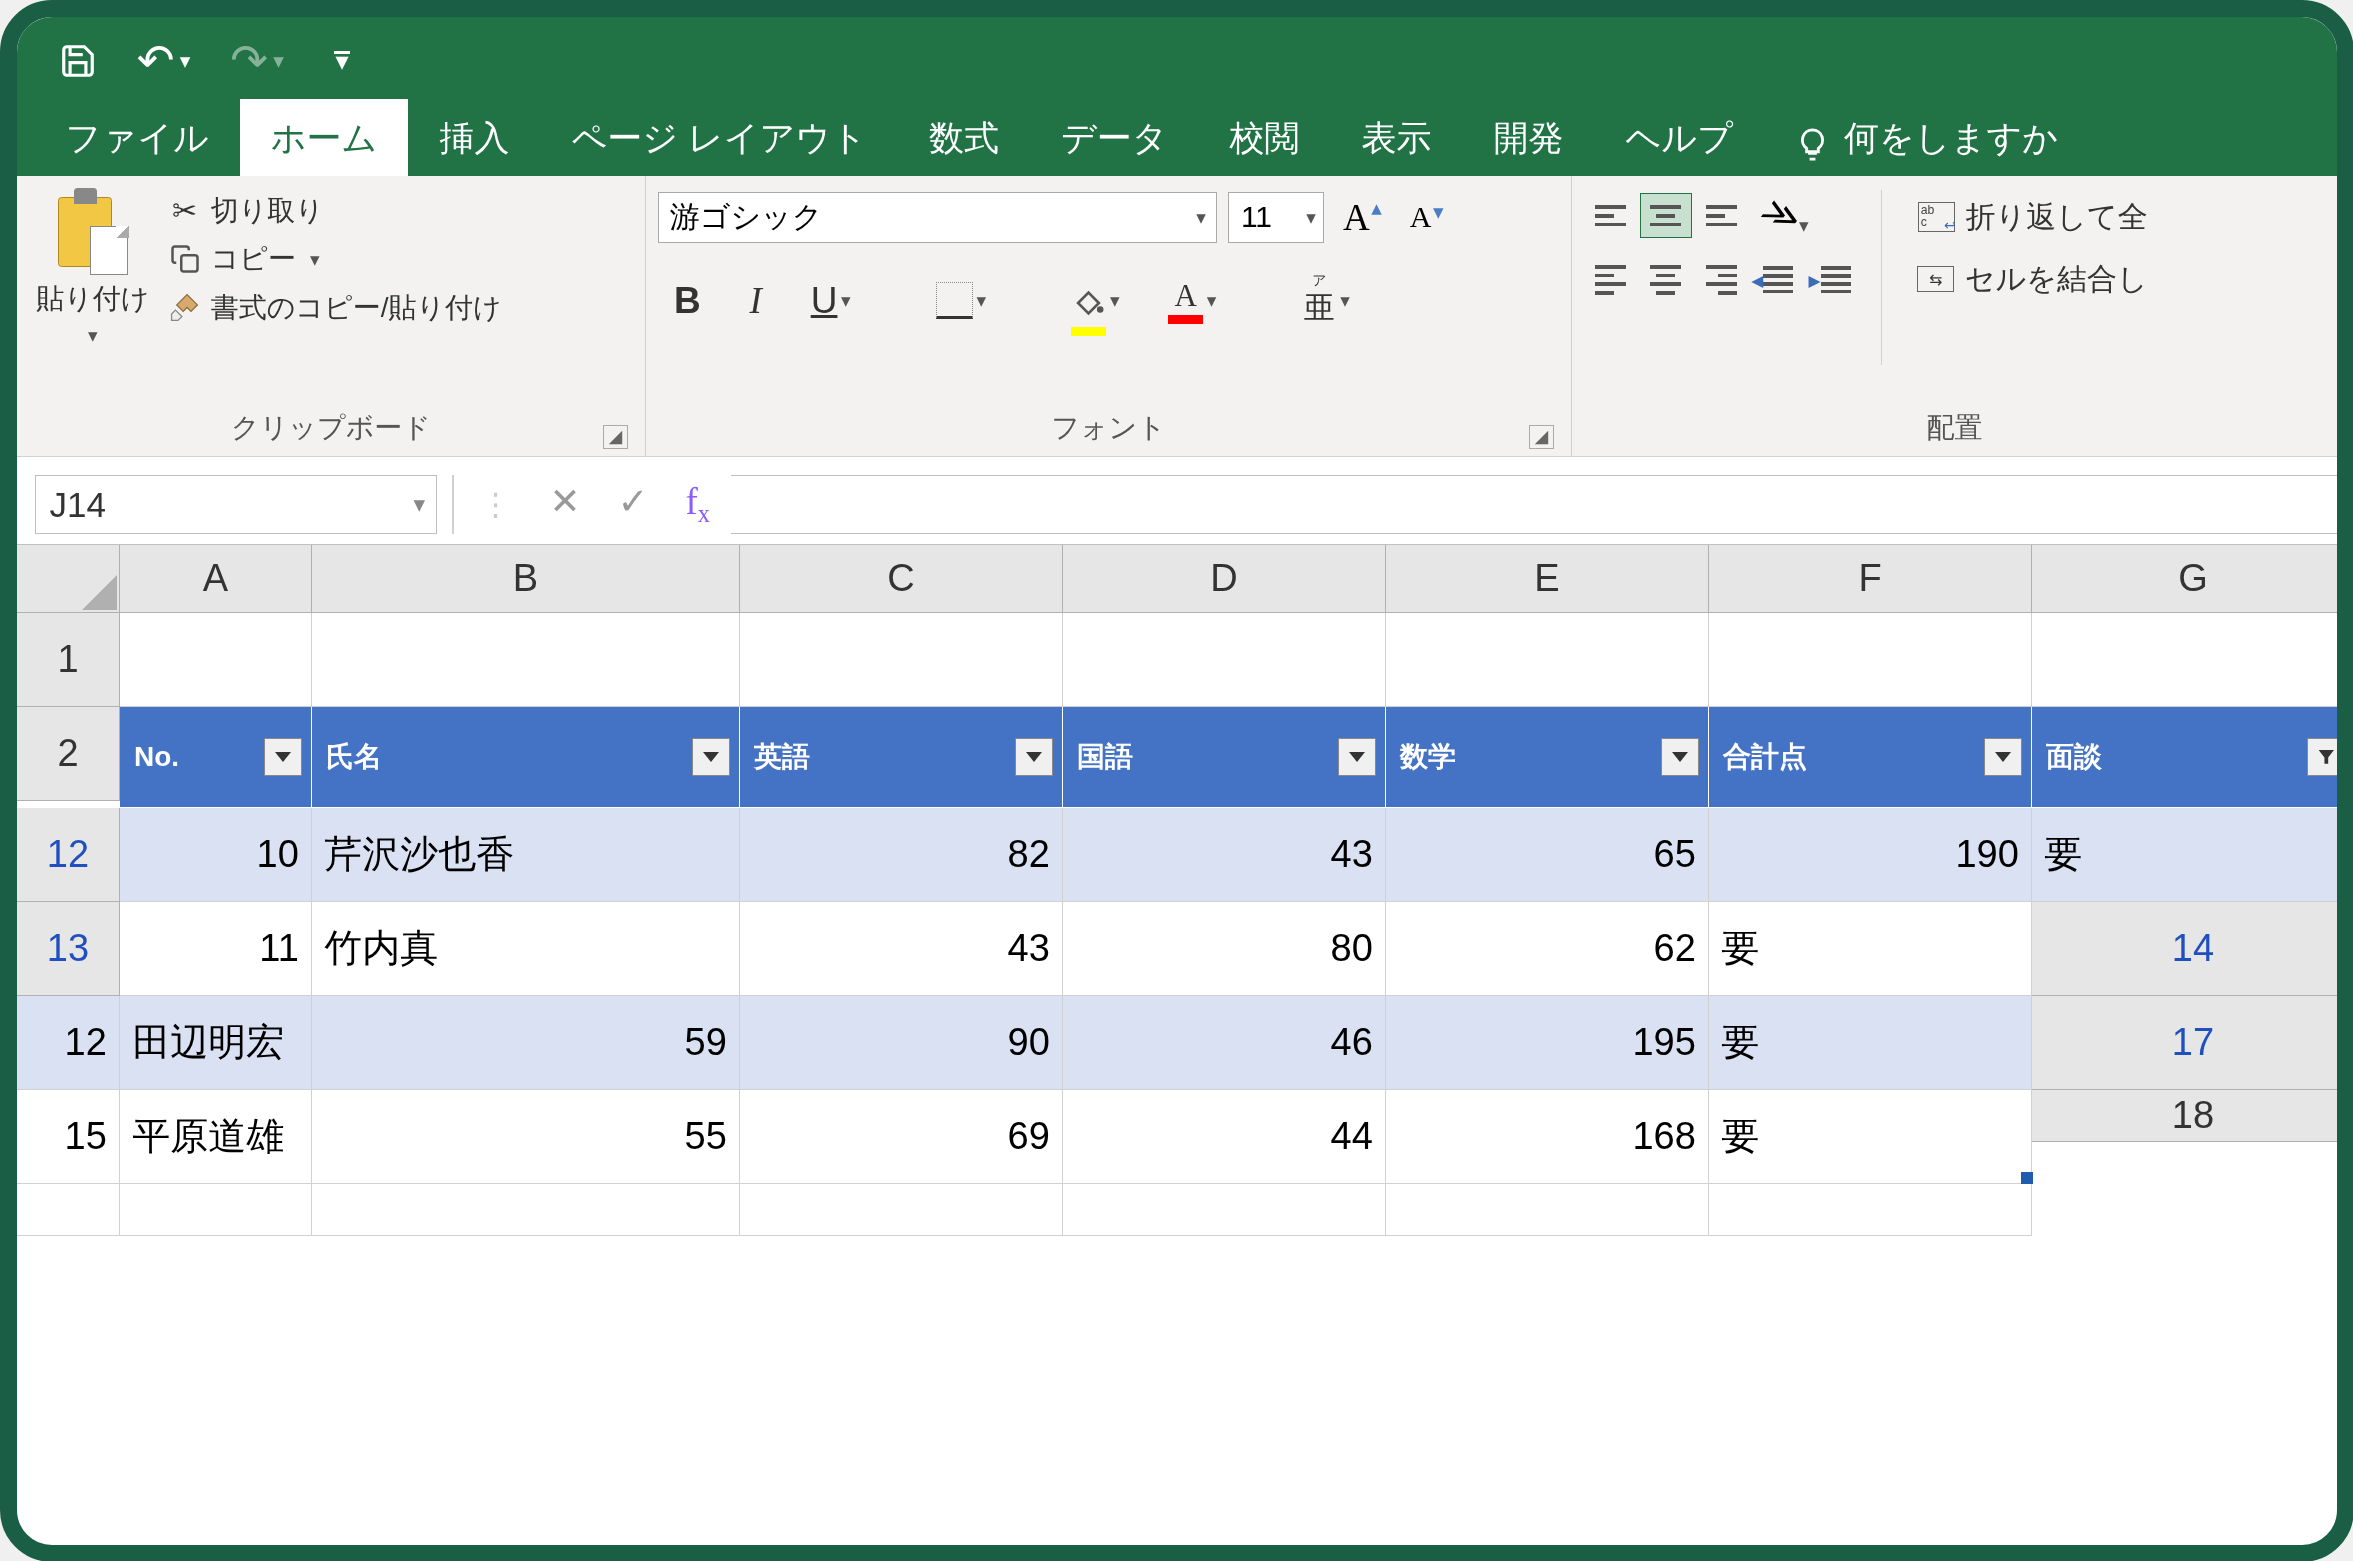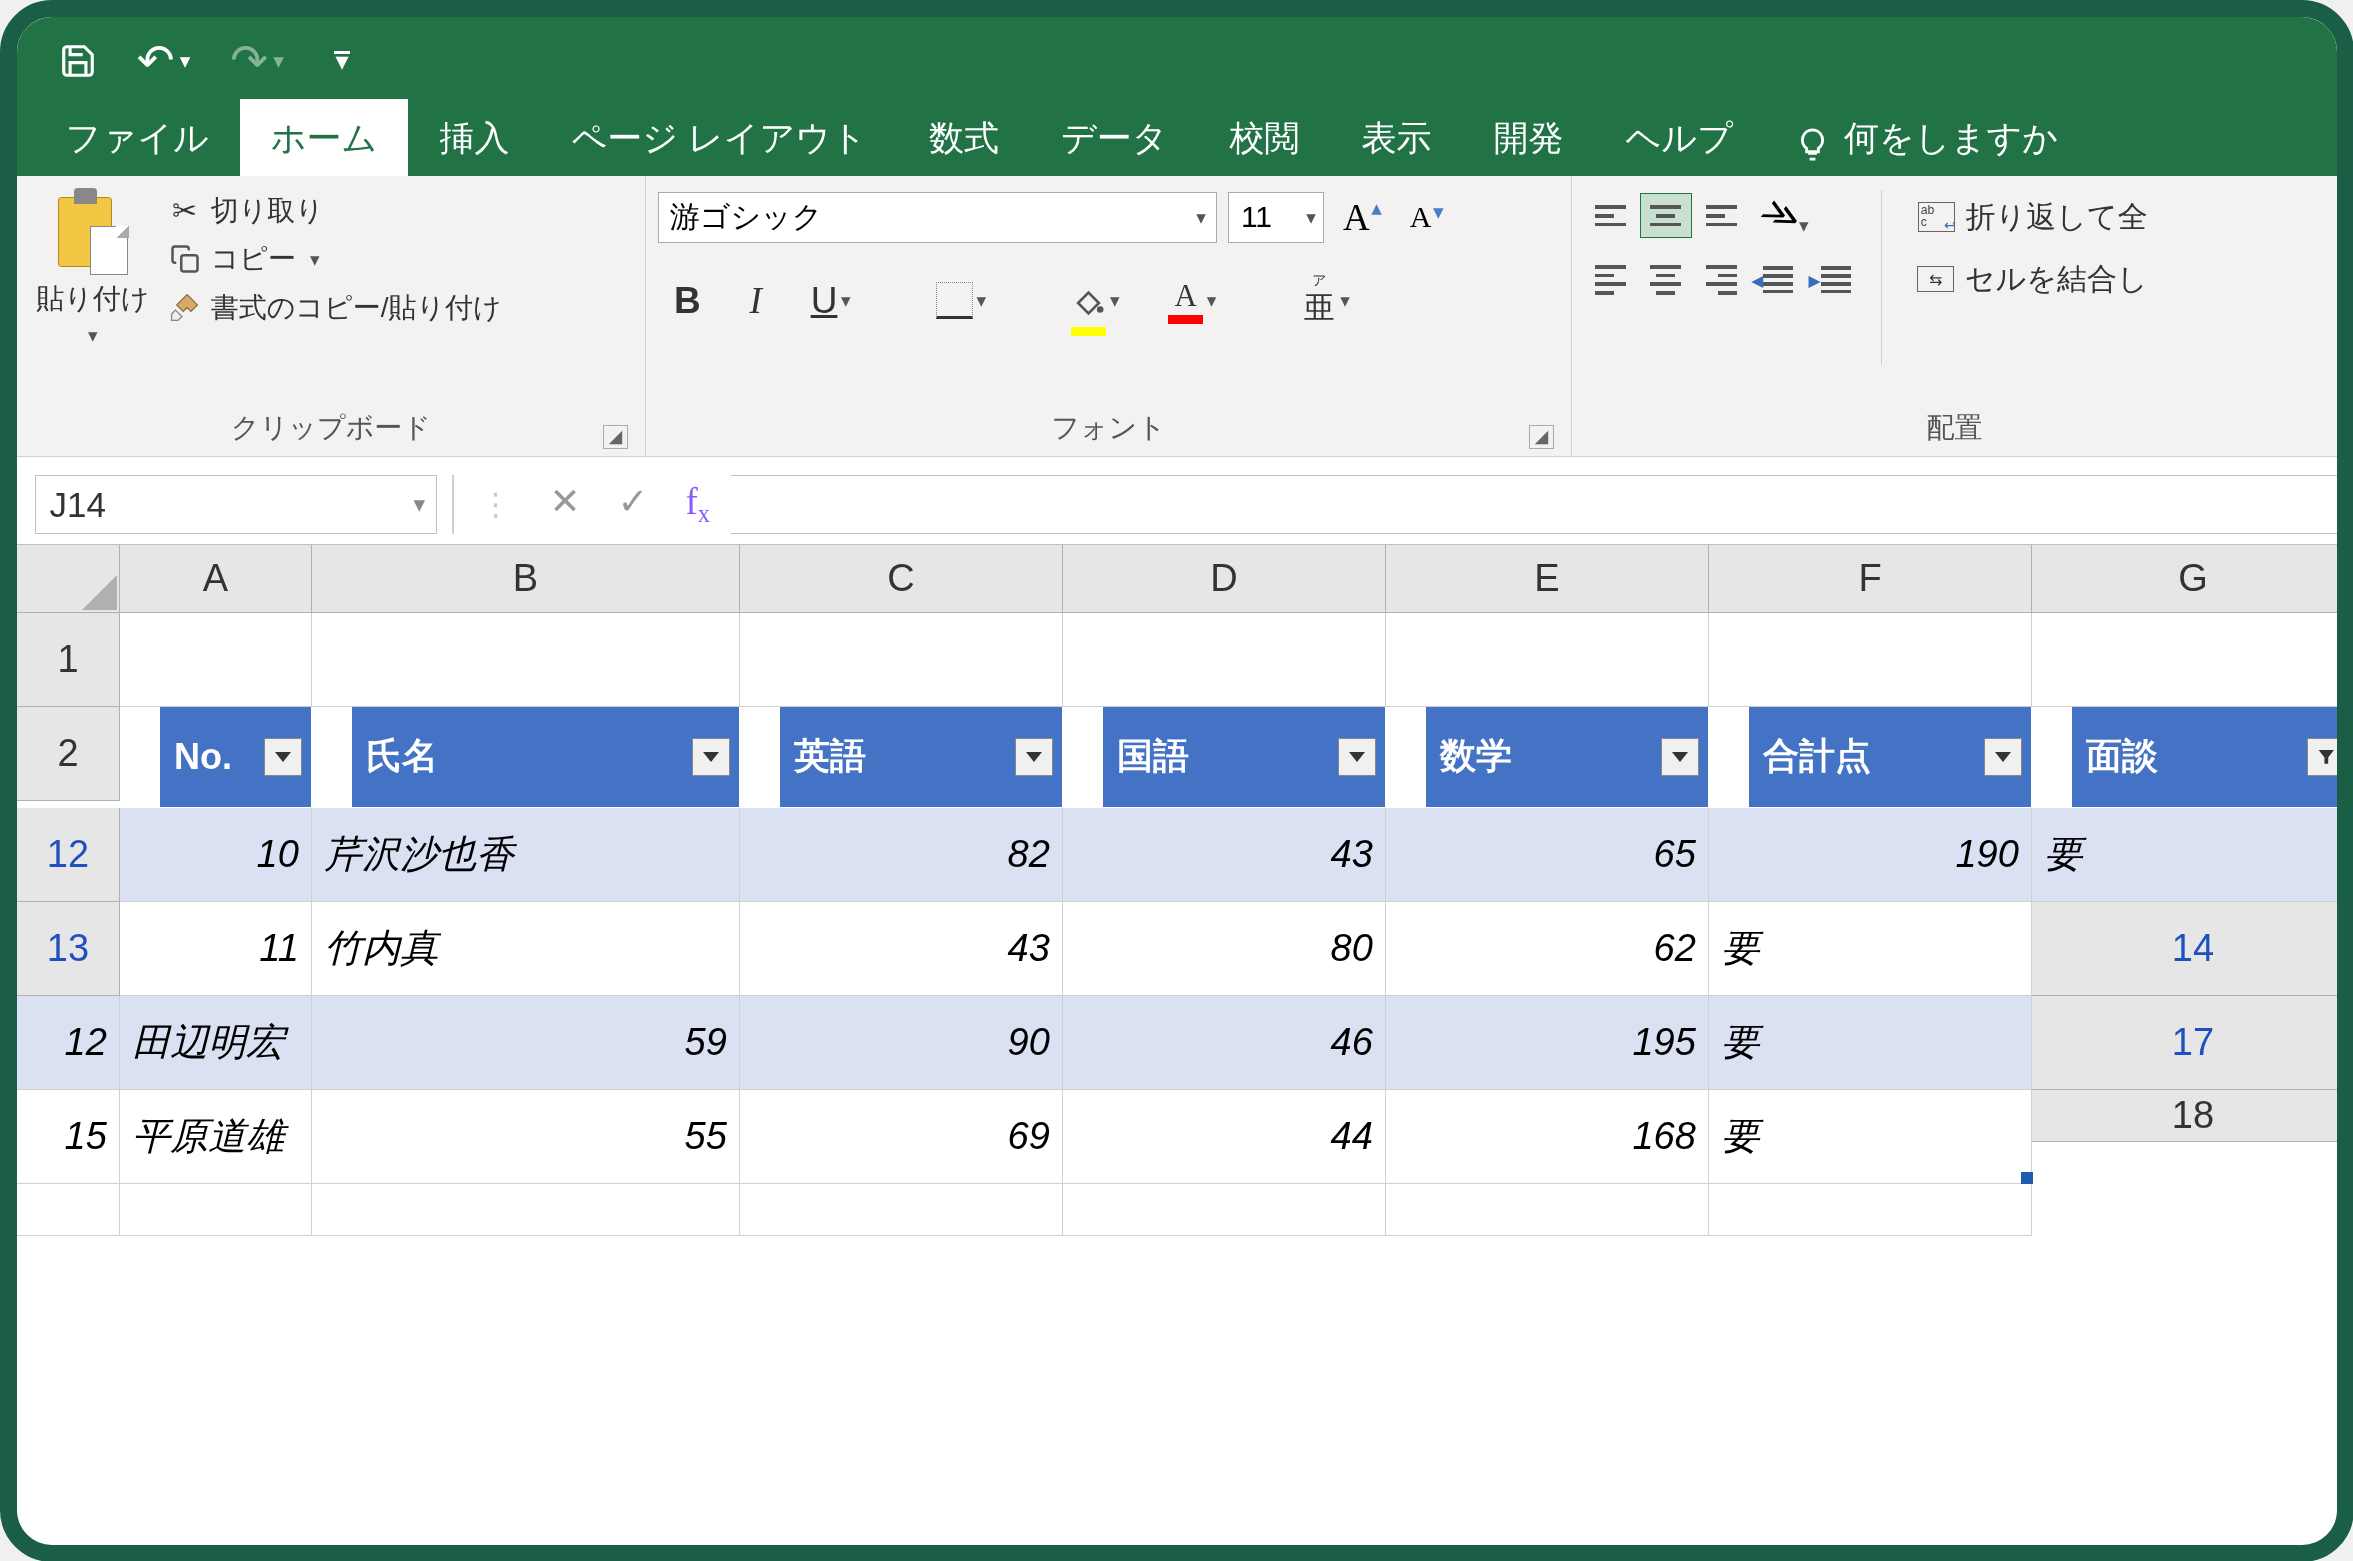--- a/index.html
+++ b/index.html
@@ -328,39 +328,37 @@
     border-left: 35px solid transparent;
     border-bottom: 35px solid #b0b0b0;
   }
   .cell {
     border-right: 0.9px solid #d0d0d0;
     border-bottom: 0.9px solid #d0d0d0;
     height: 94px;
     display: flex;
     align-items: center;
     padding: 0 12.2px;
-    font-style: italic;
   }
   .cell.num { justify-content: flex-end; }
   .cell.txt { justify-content: flex-start; }
   
   .thdr {
     background: #4472c4;
     color: #fff;
     border-right: 0.9px solid #fff;
     border-bottom: 0.9px solid #fff;
     height: 101px;
     display: flex;
     align-items: center;
     padding: 0 8.7px 0 14px;
-    font-size: 36px;
+    font-size: 28px;
     font-weight: 600;
     justify-content: space-between;
     position: relative;
-    margin-left: 40px;
   }
   .filter-btn {
     width: 38px; height: 38px;
     background: #f0f0f0;
     border: 0.9px solid #888;
     display: flex;
     align-items: center;
     justify-content: center;
     font-size: 19px;
     color: #333;

